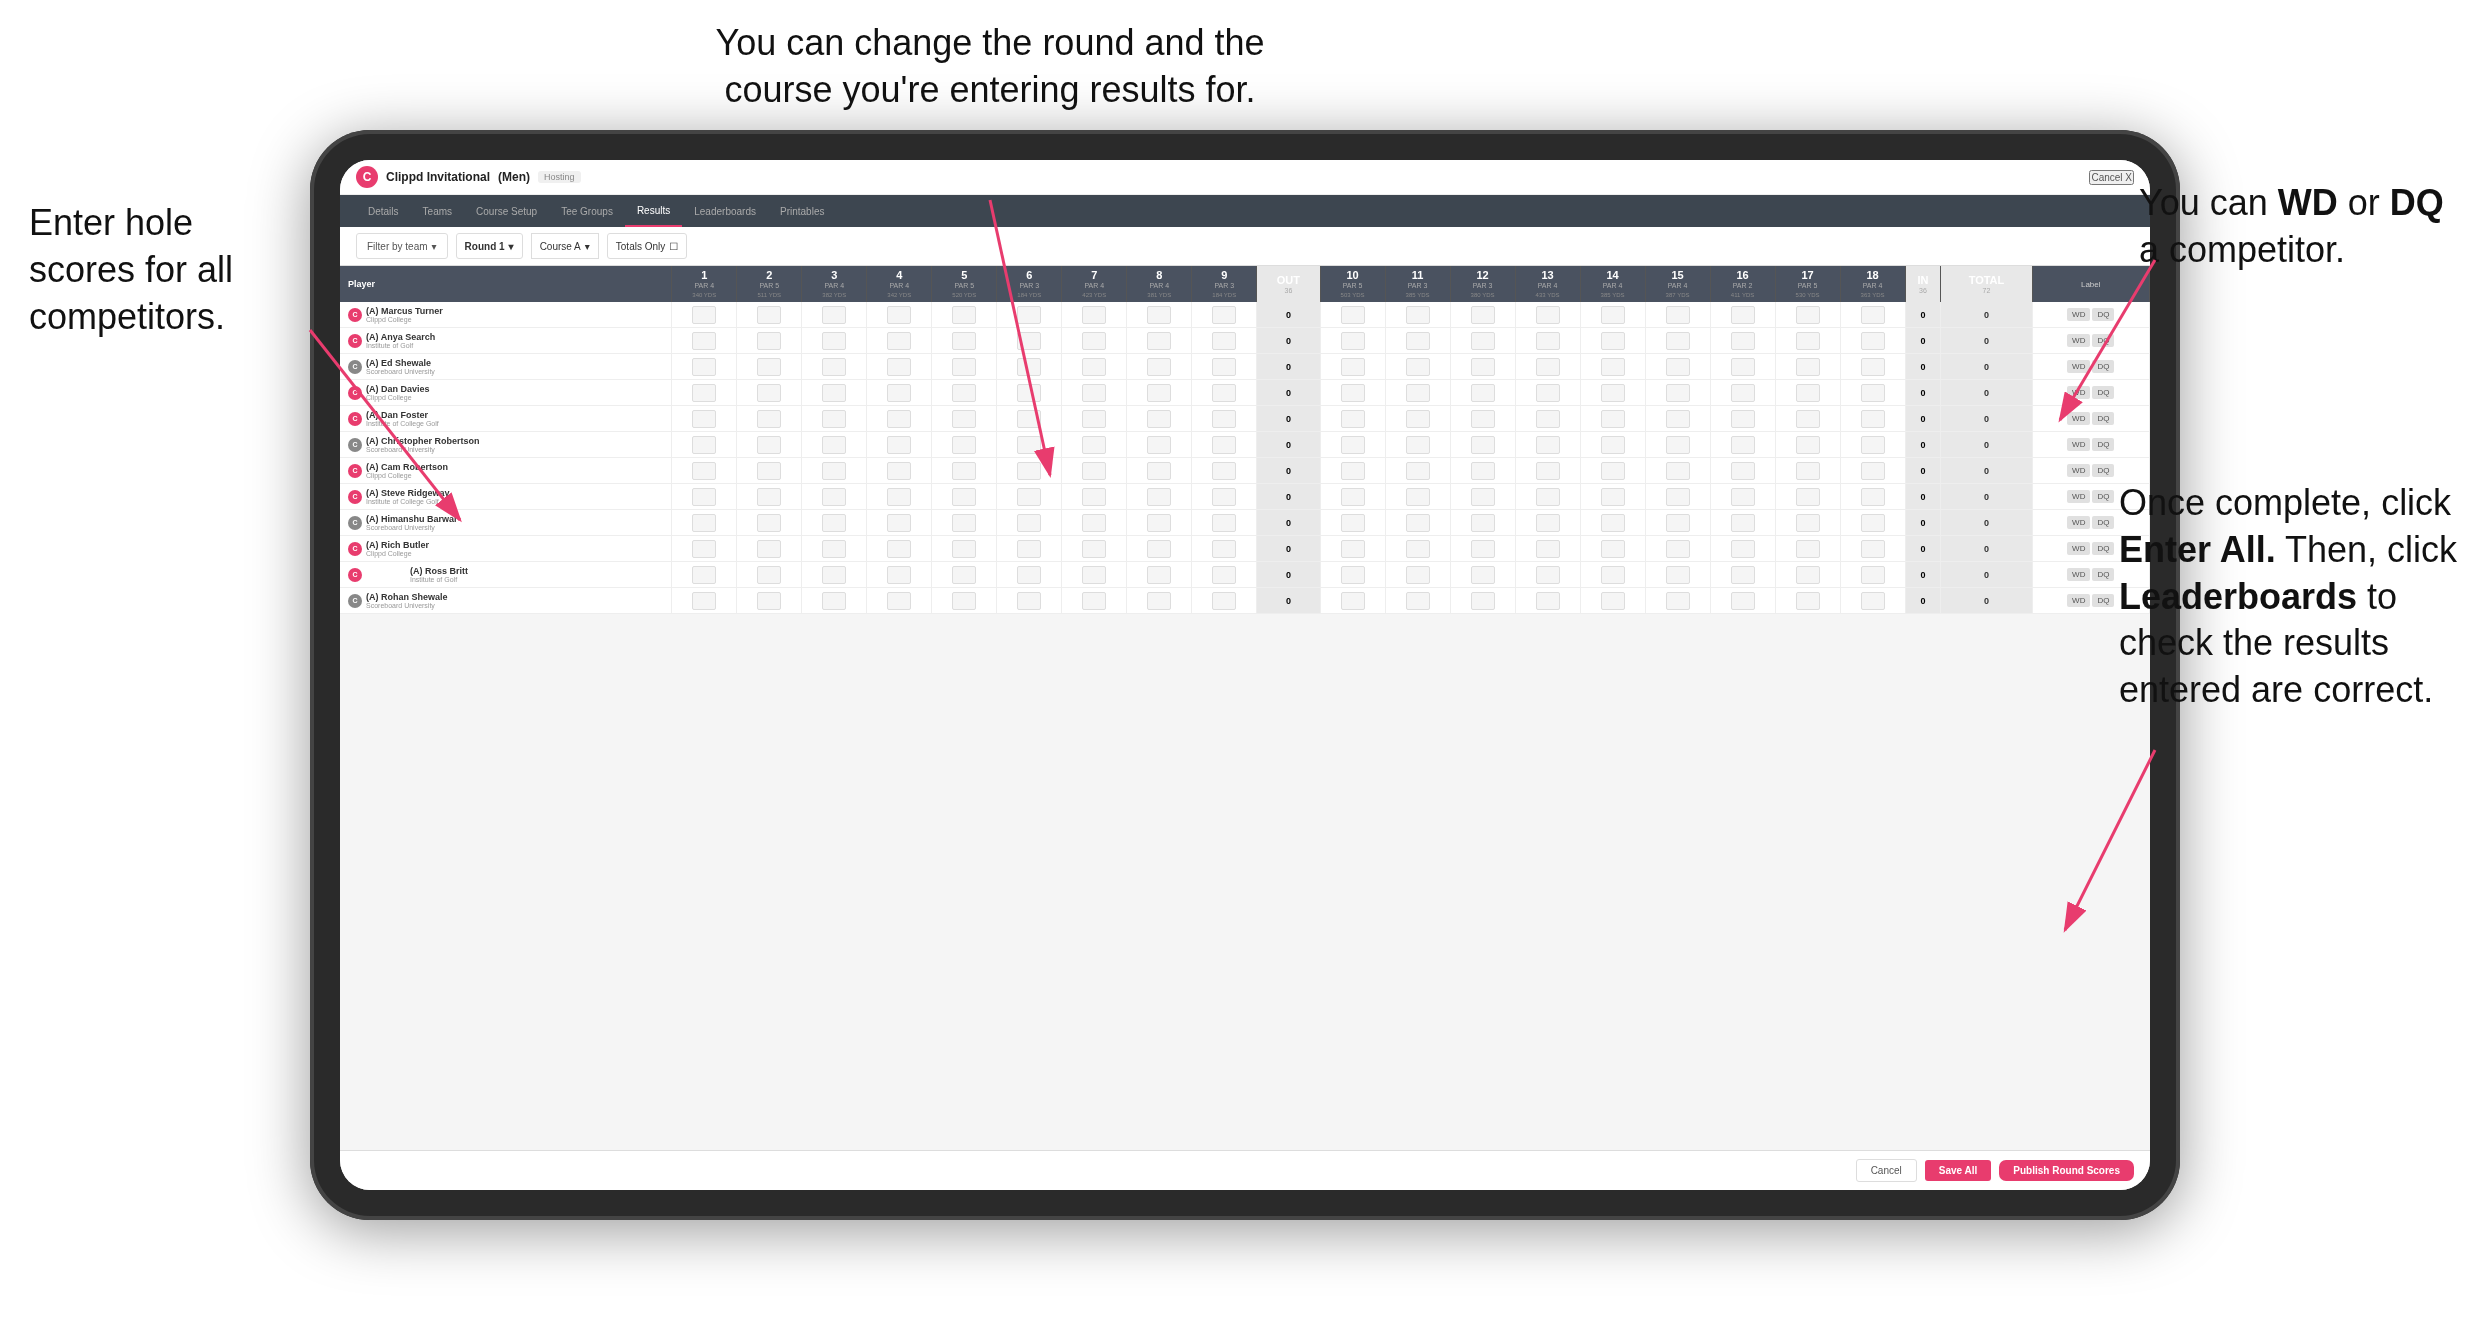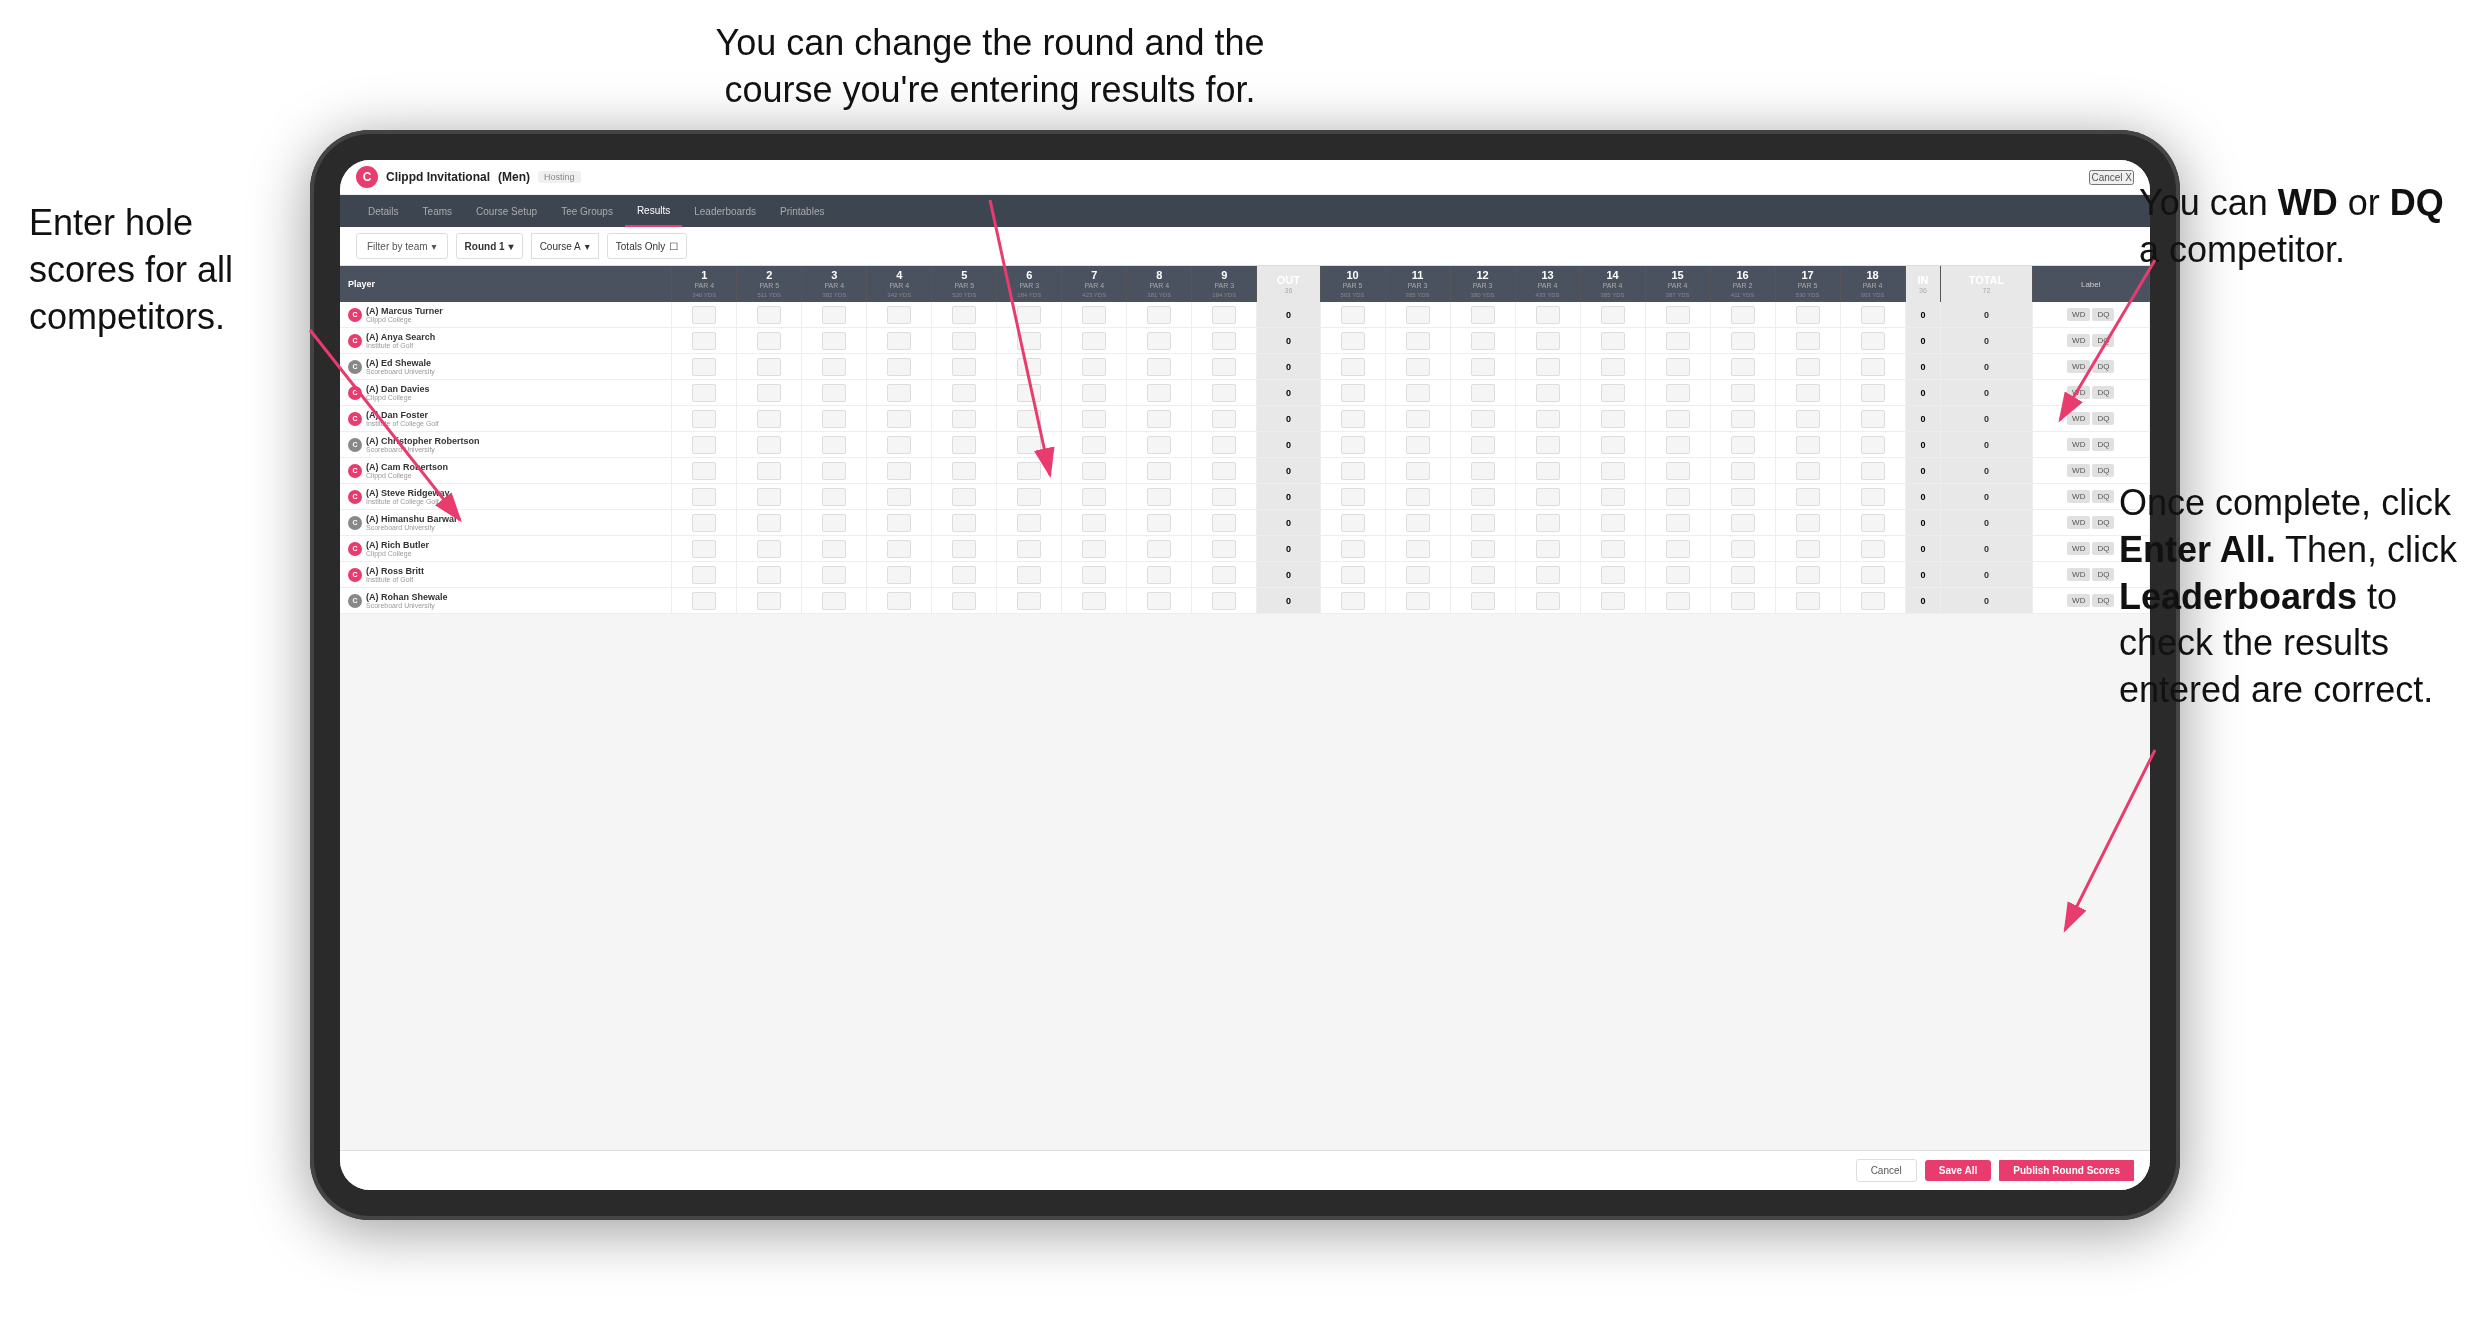--- a/index.html
+++ b/index.html
@@ -426,21 +426,21 @@
       border-radius: 3px;
       background: #e83c6e;
       font-size: 10px;
       color: #fff;
       cursor: pointer;
       font-weight: 600;
     }
     .publish-btn {
       padding: 5px 14px;
       border: none;
-      border-radius: 1px;
+      border-radius: 7px;
       background: #e83c6e;
       font-size: 10px;
       color: #fff;
       cursor: pointer;
       font-weight: 600;
     }
   </style>
 </head>
 <body>
 
@@ -762,21 +762,21 @@
                 <td><input type="text" style="width: 24px; height: 18px; border: 1px solid rgb(221, 221, 221); border-radius: 2px; text-align: center; font-size: 9px; background: rgb(245, 245, 245);"></td>
                 <td><input type="text" style="width: 24px; height: 18px; border: 1px solid rgb(221, 221, 221); border-radius: 2px; text-align: center; font-size: 9px; background: rgb(245, 245, 245);"></td>
                 <td><input type="text" style="width: 24px; height: 18px; border: 1px solid rgb(221, 221, 221); border-radius: 2px; text-align: center; font-size: 9px; background: rgb(245, 245, 245);"></td>
                 <td><input type="text" style="width: 24px; height: 18px; border: 1px solid rgb(221, 221, 221); border-radius: 2px; text-align: center; font-size: 9px; background: rgb(245, 245, 245);"></td>
                 <td><input type="text" style="width: 24px; height: 18px; border: 1px solid rgb(221, 221, 221); border-radius: 2px; text-align: center; font-size: 9px; background: rgb(245, 245, 245);"></td>
                 <td class="out-in-col">0</td>
                 <td class="out-in-col total-score">0</td>
                 <td class="wd-dq-cell"><button class="wd-btn">WD</button><button class="dq-btn">DQ</button></td>
               </tr>
               <tr>
-                <td class="player-info"><span class="player-icon pink">C</span><div style="display: inline-block; vertical-align: middle;"><div class="player-name">(A) Ross Britt</div><div class="player-school">Institute of Golf</div></div></td>
+                <td class="player-info"><span class="player-icon pink">C</span><div style="display: inline-block; vertical-align: middle; margin-left: 44px;"><div class="player-name">(A) Ross Britt</div><div class="player-school">Institute of Golf</div></div></td>
                 <td><input type="text" style="width: 24px; height: 18px; border: 1px solid rgb(221, 221, 221); border-radius: 2px; text-align: center; font-size: 9px; background: rgb(245, 245, 245);"></td>
                 <td><input type="text" style="width: 24px; height: 18px; border: 1px solid rgb(221, 221, 221); border-radius: 2px; text-align: center; font-size: 9px; background: rgb(245, 245, 245);"></td>
                 <td><input type="text" style="width: 24px; height: 18px; border: 1px solid rgb(221, 221, 221); border-radius: 2px; text-align: center; font-size: 9px; background: rgb(245, 245, 245);"></td>
                 <td><input type="text" style="width: 24px; height: 18px; border: 1px solid rgb(221, 221, 221); border-radius: 2px; text-align: center; font-size: 9px; background: rgb(245, 245, 245);"></td>
                 <td><input type="text" style="width: 24px; height: 18px; border: 1px solid rgb(221, 221, 221); border-radius: 2px; text-align: center; font-size: 9px; background: rgb(245, 245, 245);"></td>
                 <td><input type="text" style="width: 24px; height: 18px; border: 1px solid rgb(221, 221, 221); border-radius: 2px; text-align: center; font-size: 9px; background: rgb(245, 245, 245);"></td>
                 <td><input type="text" style="width: 24px; height: 18px; border: 1px solid rgb(221, 221, 221); border-radius: 2px; text-align: center; font-size: 9px; background: rgb(245, 245, 245);"></td>
                 <td><input type="text" style="width: 24px; height: 18px; border: 1px solid rgb(221, 221, 221); border-radius: 2px; text-align: center; font-size: 9px; background: rgb(245, 245, 245);"></td>
                 <td><input type="text" style="width: 24px; height: 18px; border: 1px solid rgb(221, 221, 221); border-radius: 2px; text-align: center; font-size: 9px; background: rgb(245, 245, 245);"></td>
                 <td class="out-in-col">0</td>

